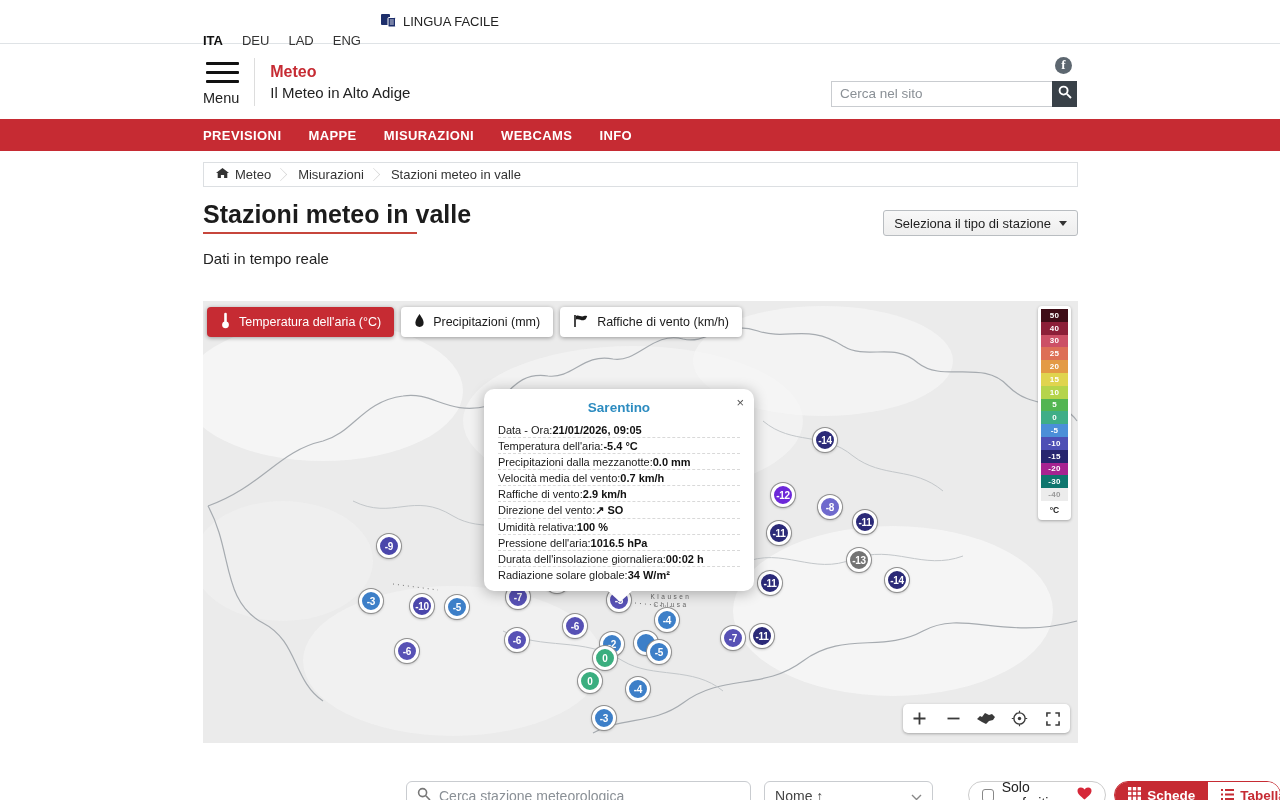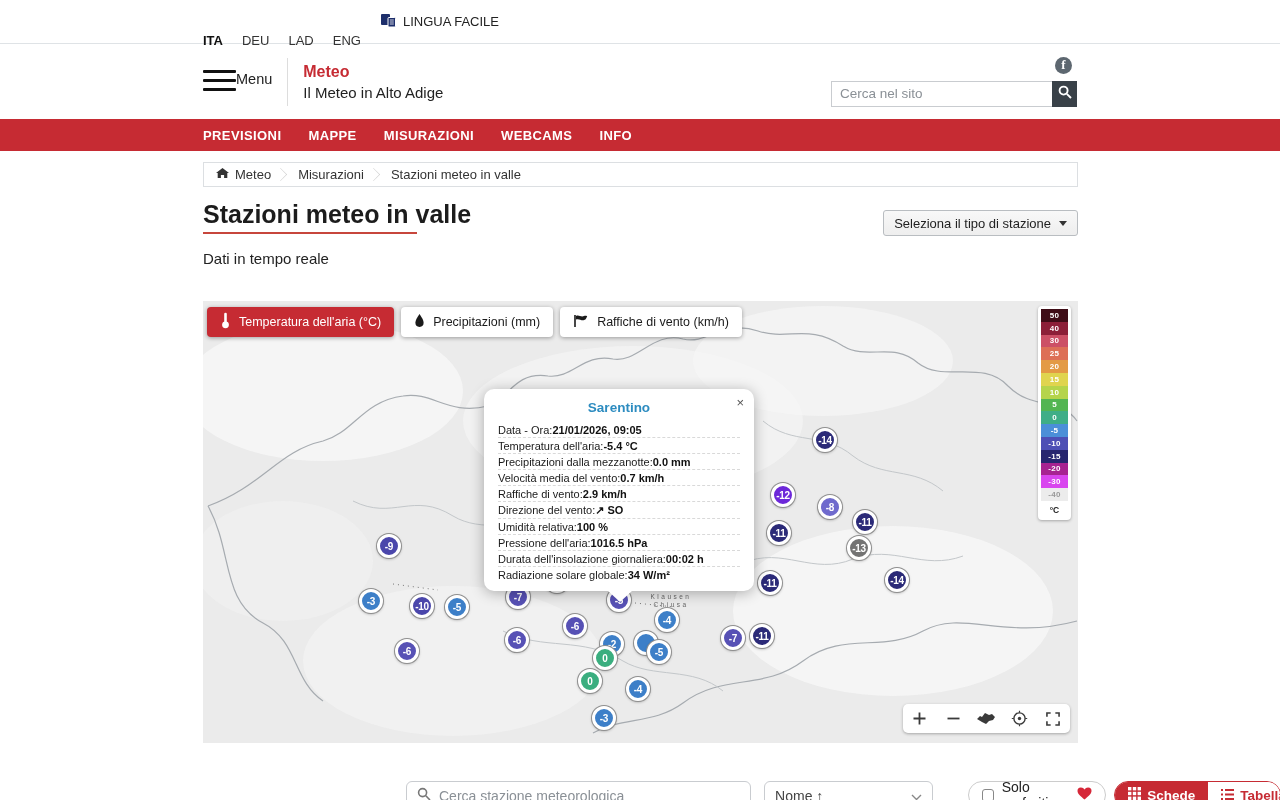--- a/index.html
+++ b/index.html
@@ -12,21 +12,21 @@
   .brand { display:flex; align-items:center; }
   .brand-pipe { width:3px; height:34px; background:#c62b33; margin:0 11px 0 9px; }
   .site-title { color:#c62b33; font-size:15.5px; letter-spacing:.1px; }
   .langs { display:flex; align-items:center; gap:19px; font-size:13px; color:#333; }
   .lang { cursor:pointer;margin-top:38px; }
   .lang.active { font-weight:bold; color:#111; }
   .lingua-facile { display:flex; align-items:center; gap:7px; font-size:13px; color:#222; cursor:pointer; }
 
   
   .header { height:75px; display:flex; align-items:center; padding:0 203px; }
-  .menu-btn { display:flex; flex-direction:row; align-items:flex-start; cursor:pointer; margin-top:4px; }
+  .menu-btn { display:flex; flex-direction:column; align-items:flex-end; cursor:pointer; margin-top:4px; }
   .menu-lines { width:33px; }
   .menu-lines div { height:3px; background:#111; border-radius:1px; margin-bottom:6px; }
   .menu-label { font-size:14.5px; color:#222; margin-top:1px; }
   .hdr-divider { width:1px; height:48px; background:#ddd; margin:0 15px 0 15px; }
   .app-titles { display:flex; flex-direction:column; gap:3px; }
   .app-title { color:#c62b33; font-weight:bold; font-size:16px; }
   .app-subtitle { font-size:15px; color:#222; }
   .hdr-right { margin-left:auto; display:flex; flex-direction:column; align-items:flex-end; gap:7px; }
   .fb-icon { width:17px; height:17px; border-radius:50%; background:#5d6770; color:#fff;
     font-size:13px; font-weight:bold; display:flex; align-items:center; justify-content:center;
@@ -268,21 +268,21 @@
           <div class="legend-cell" style="background:#dd6f57;color:#fff">25</div>
           <div class="legend-cell" style="background:#e39a45;color:#fff">20</div>
           <div class="legend-cell" style="background:#e0d44e;color:#fff">15</div>
           <div class="legend-cell" style="background:#b5d44b;color:#fff">10</div>
           <div class="legend-cell" style="background:#53b552;color:#fff">5</div>
           <div class="legend-cell" style="background:#3fae87;color:#fff">0</div>
           <div class="legend-cell" style="background:#4b8fd8;color:#fff">-5</div>
           <div class="legend-cell" style="background:#4d4fb5;color:#fff">-10</div>
           <div class="legend-cell" style="background:#27266f;color:#fff">-15</div>
           <div class="legend-cell" style="background:#a72391;color:#fff">-20</div>
-          <div class="legend-cell" style="background:#d946ef;color:#fff">-30</div>
+          <div class="legend-cell" style="background:#0f766e;color:#fff">-30</div>
           <div class="legend-cell" style="background:#ececec;color:#999">-40</div>
         </div>
       <div class="legend-unit">°C</div>
     </div>
 
     <div id="markers">
         <div class="marker" style="left:186px;top:245px;background:#4a46ab">-9</div>
         <div class="marker" style="left:168px;top:300px;background:#3d7fc8">-3</div>
         <div class="marker" style="left:219px;top:305px;background:#4a46ab">-10</div>
         <div class="marker" style="left:254px;top:306px;background:#3d7fc8">-5</div>
@@ -302,21 +302,21 @@
         <div class="marker" style="left:401px;top:417px;background:#3d7fc8">-3</div>
         <div class="marker under" style="left:495px;top:270px;background:#2b2a78"></div>
         <div class="marker" style="left:567px;top:282px;background:#2b2a78">-11</div>
         <div class="marker" style="left:530px;top:337px;background:#5751b5">-7</div>
         <div class="marker" style="left:559px;top:335px;background:#2b2a78">-11</div>
         <div class="marker" style="left:622px;top:139px;background:#2b2a78">-14</div>
         <div class="marker" style="left:580px;top:194px;background:#6d28d9">-12</div>
         <div class="marker" style="left:627px;top:206px;background:#6f6acd">-8</div>
         <div class="marker" style="left:662px;top:221px;background:#2b2a78">-11</div>
         <div class="marker" style="left:576px;top:232px;background:#2b2a78">-11</div>
-        <div class="marker" style="left:656px;top:247px;background:#737373">-13</div>
+        <div class="marker" style="left:656px;top:259px;background:#737373">-13</div>
         <div class="marker" style="left:694px;top:279px;background:#2b2a78">-14</div>
       </div>
 
     <div class="place-label">
       <div>Klausen</div>
       <div>Chiusa</div>
     </div>
 
     <div class="popup">
       <span class="popup-close">×</span>

